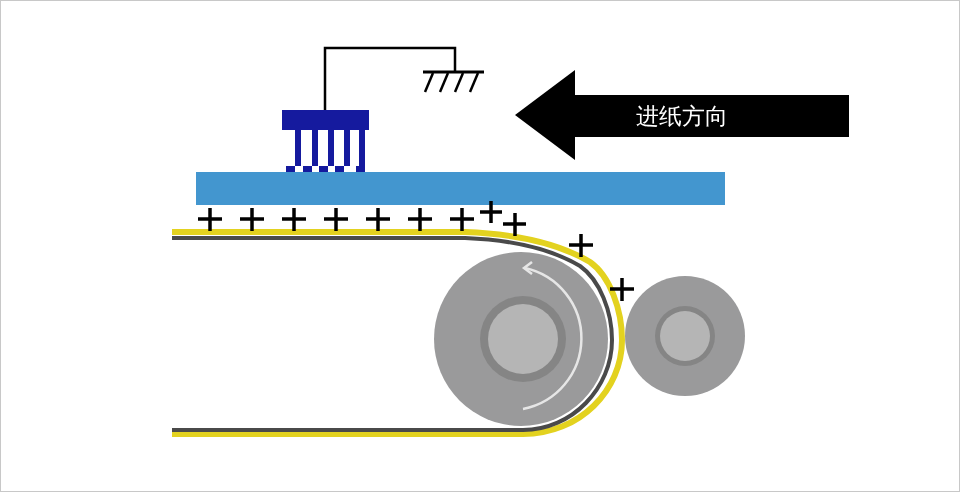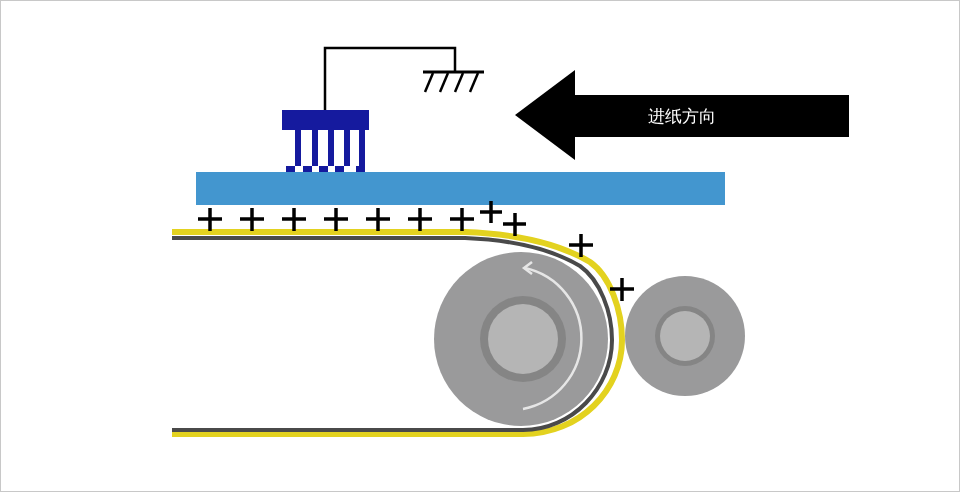--- a/index.html
+++ b/index.html
@@ -1,19 +1,19 @@
 <!DOCTYPE html>
 <html><head>
 <meta charset="utf-8">
 <style>
   html, body { margin: 0; padding: 0; background: #ffffff; }
   body { width: 960px; height: 492px; overflow: hidden; position: relative; font-family: "DejaVu Sans", sans-serif; }
   .frame { position: absolute; left: 0; top: 0; width: 958px; height: 490px; border: 1px solid #c8c8c8; background: #ffffff; }
   svg { position: absolute; left: 0; top: 0; }
-  .arrow-label { position: absolute; left: 612px; top: 100px; width: 140px; height: 32px; line-height: 32px; text-align: center; color: #ffffff; font-size: 17px; font-family: "DejaVu Sans", sans-serif; }
+  .arrow-label { position: absolute; left: 612px; top: 100px; width: 140px; height: 32px; line-height: 32px; text-align: center; color: #ffffff; font-size: 23px; font-family: "DejaVu Sans", sans-serif; }
 </style>
 </head>
 <body>
 
 <div class="frame"></div>
 
 <svg width="960" height="492" viewBox="0 0 960 492">
 
   <polyline points="325,112 325,48 455,48 455,72" fill="none" stroke="#000" stroke-width="2.5"></polyline>
   <g>

